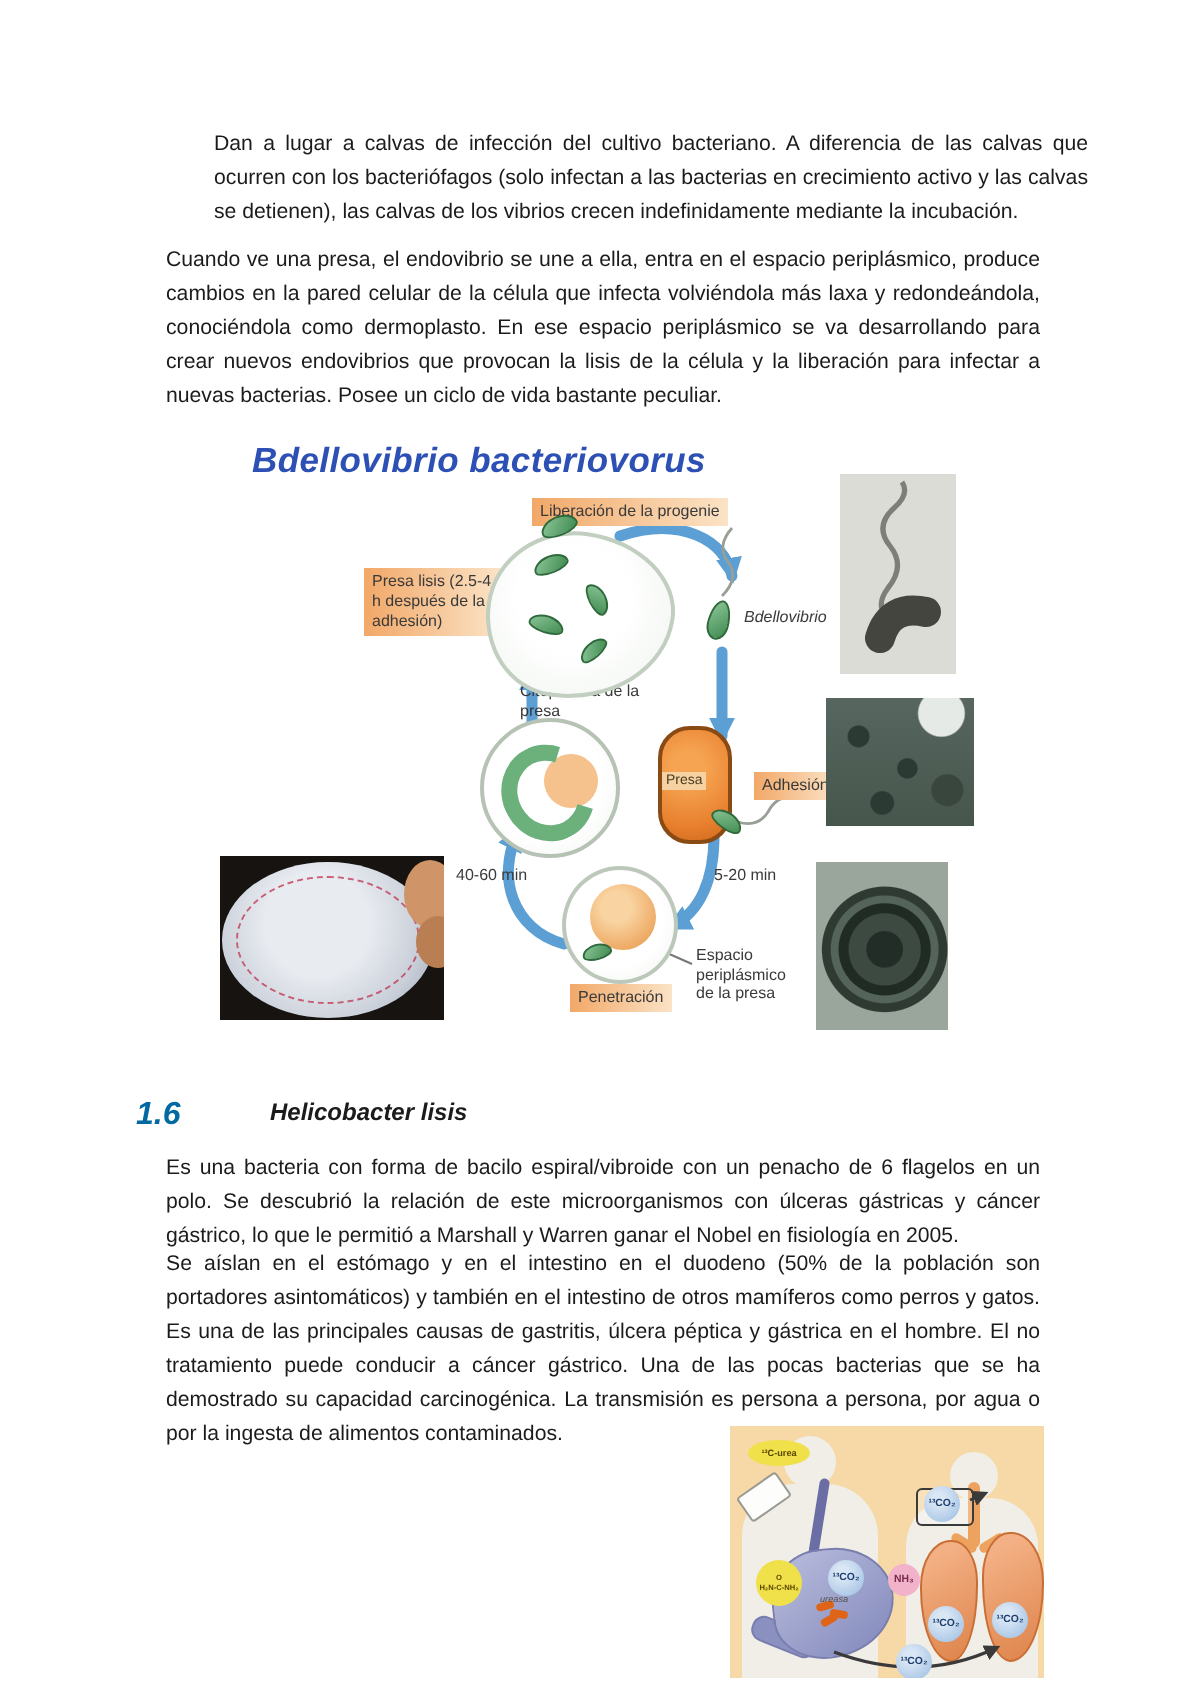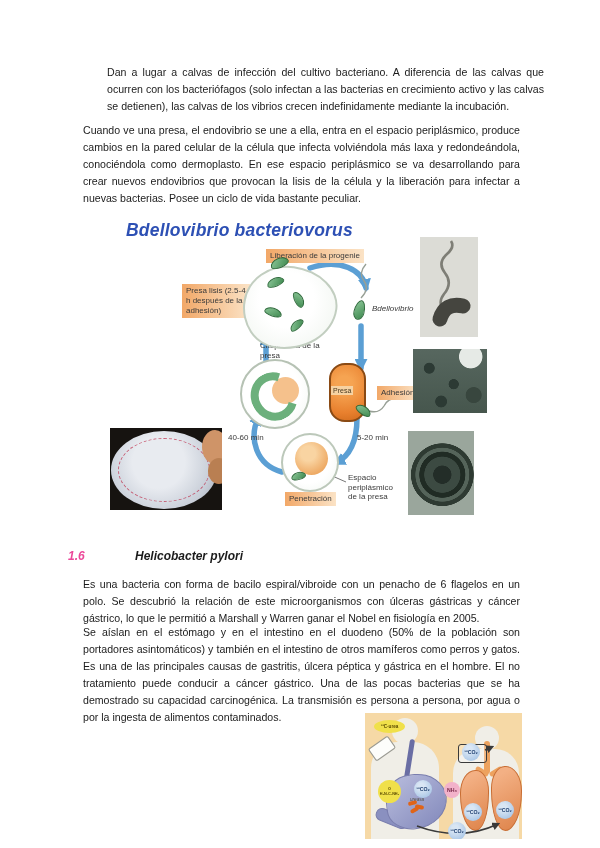--- a/index.html
+++ b/index.html
@@ -5,21 +5,21 @@
   html,body { margin:0; padding:0; background:#9a9a9a; }
   .page { position:relative; width:600px; height:848px; background:#ffffff;
           font-family:"Liberation Sans", sans-serif; overflow:hidden; margin:0 auto; }
 
   
   .para { position:absolute; left:83px; width:437px; font-size:10.6px;
           line-height:16.9px; color:#1b1b1b; text-align:justify; }
   .para b { font-weight:normal; }
 
   
-  .sec-num  { position:absolute; left:68px;  top:549px; font-size:12px; font-weight:bold; font-style:italic; color:#ec4899; }
+  .sec-num  { position:absolute; left:68px;  top:549px; font-size:16px; font-weight:bold; font-style:italic; color:#0369a1; }
   .sec-title{ position:absolute; left:135px; top:549px; font-size:12px; font-weight:bold; font-style:italic; color:#1b1b1b; }
 
   
   .cycle-fig { position:absolute; left:110px; top:220px; width:430px; height:315px; }
   .fig-title { position:absolute; left:16px; top:0px; font-size:17.5px; font-weight:bold;
                font-style:italic; color:#2d50b4; letter-spacing:.2px; white-space:nowrap; }
   .obox { position:absolute; background:linear-gradient(90deg,#f2a868,#fbe3c6);
           font-size:8px; line-height:10px; color:#3a3a3a; padding:2px 4px; }
   .flabel { position:absolute; font-size:8px; line-height:9.5px; color:#3a3a3a; }
   .italic { font-style:italic; }
@@ -195,21 +195,21 @@
       <svg width="58" height="100" viewBox="0 0 58 100">
         <path d="M 30,76 q -15,-7 -6,-19 q 9,-11 1,-21 q -8,-10 2,-19 q 8,-7 4,-13" fill="none" stroke="#7e7e76" stroke-width="2.6"></path>
         <path d="M 20,82 q 5,-17 23,-13" fill="none" stroke="#45453f" stroke-width="15" stroke-linecap="round"></path>
       </svg>
     </div>
     <div class="tem2"></div>
     <div class="tem3"></div>
   </div>
 
   <div class="sec-num">1.6</div>
-  <div class="sec-title">Helicobacter pylori</div>
+  <div class="sec-title">Helicobacter lisis</div>
 
   <div class="para" style="top:576px;">Es una bacteria con forma de bacilo espiral/vibroide con un penacho de 6 flagelos en un polo. Se descubrió la relación de este microorganismos con úlceras gástricas y cáncer gástrico, lo que le permitió a Marshall y Warren ganar el Nobel en fisiología en 2005.</div>
 
   <div class="para" style="top:624px;"><span>Se aíslan en el estómago y en el intestino en el duodeno (50% de la población son portadores asintomáticos) y también en el intestino de otros mamíferos como perros y gatos. Es una de las principales causas de gastritis, úlcera péptica y gástrica en el hombre. El no tratamiento puede conducir a cáncer gástrico. Una de las pocas bacterias que se ha demostrado su capacidad </span><b>carcinogénica</b><span>. La transmisión es persona a persona, por agua o por la ingesta de alimentos contaminados.</span></div>
 
   <div class="breath-fig">
 
     <div class="sil" style="left:27px; top:5px;  width:26px; height:26px; border-radius:50%;"></div>
     <div class="sil" style="left:6px;  top:29px; width:68px; height:97px; border-radius:26px 26px 0 0;"></div>
     <div class="sil" style="left:110px; top:13px; width:24px; height:24px; border-radius:50%;"></div>

